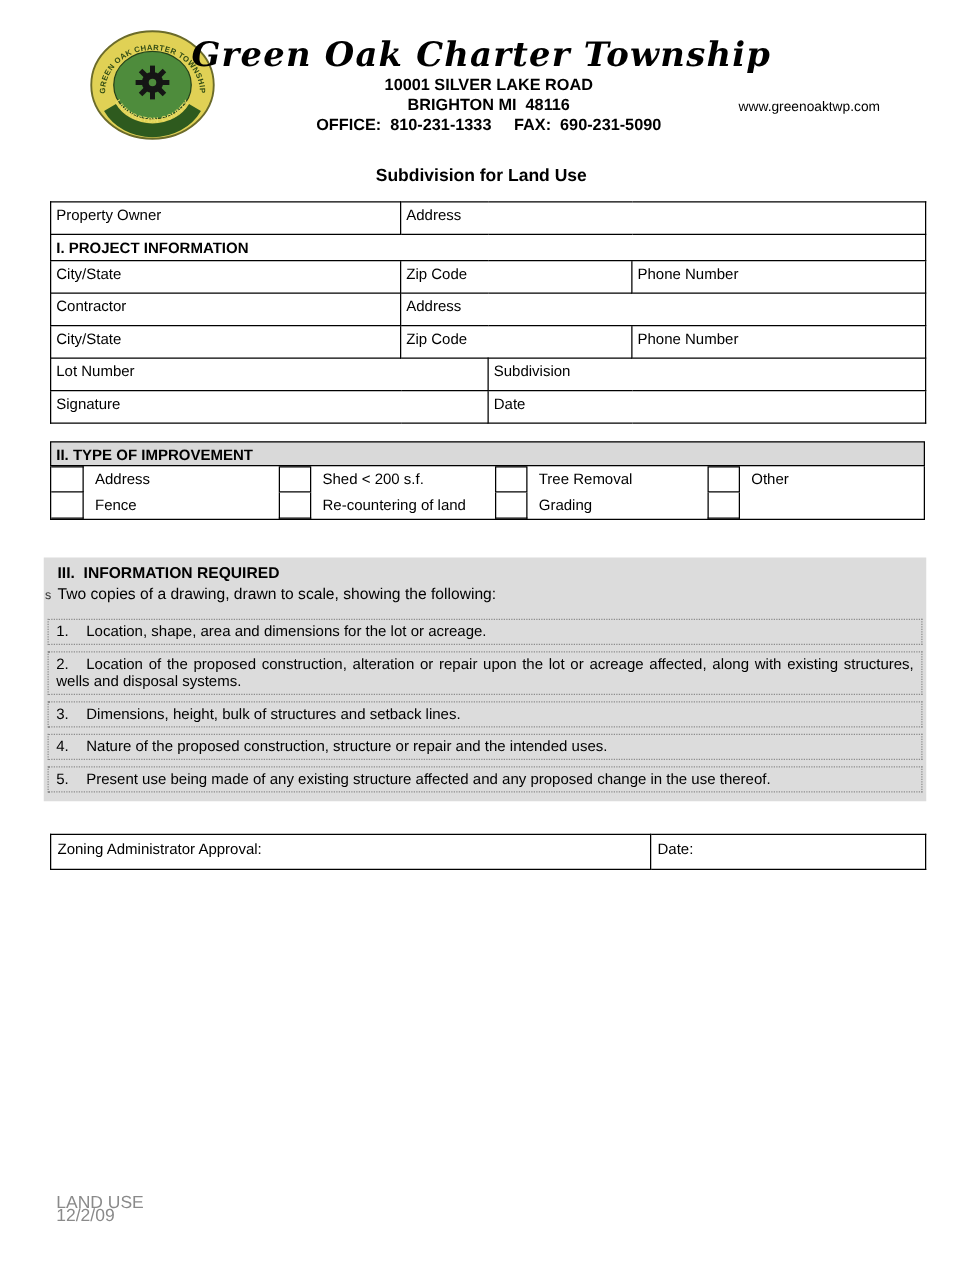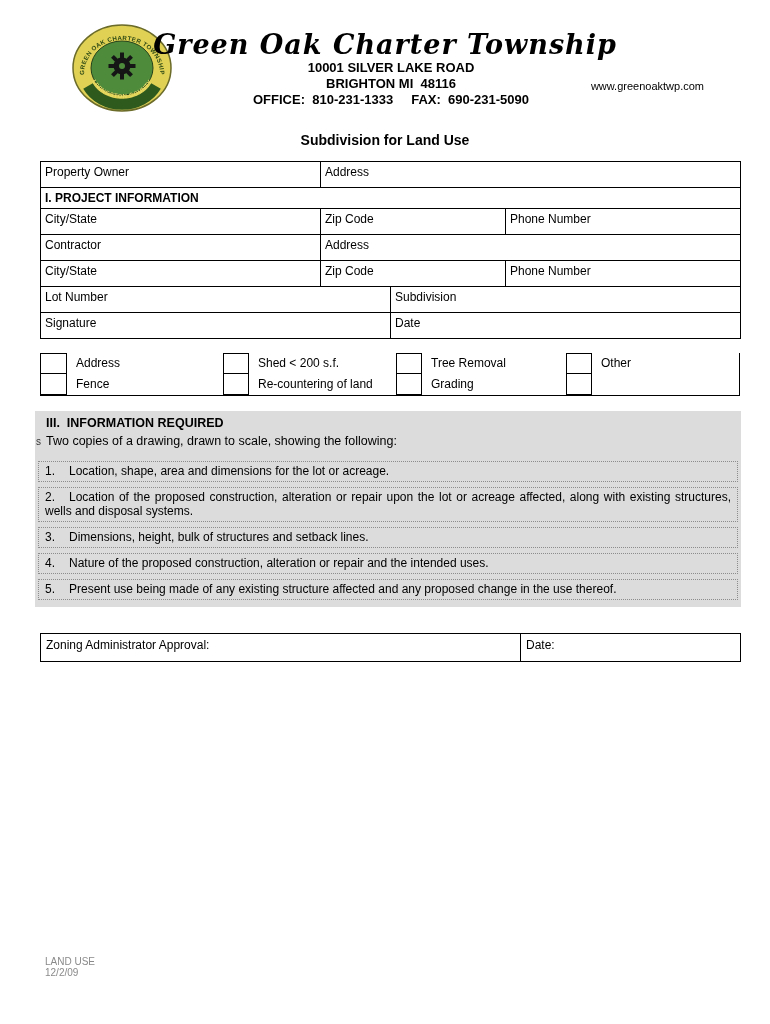--- a/index.html
+++ b/index.html
@@ -38,38 +38,38 @@
   .sec2-row + .sec2-row .checkbox { border-top:none; }
   .checkbox { width:26px; height:21px; border:1px solid #000; flex:0 0 26px; cursor:pointer; }
   .sec2-row > .checkbox:first-child { border-left:none; }
   .cb-label { font-size:12px; padding:3px 0 0 9px; }
   .cb-label.l1 { width:156px; }
   .cb-label.l2 { width:147px; }
   .cb-label.l3 { width:144px; }
   .cb-label.l4 { flex:1; }
 
   
-  .sec3 { margin:15px 0 0 35px; width:706px; background:#dcdcdc; padding:5px 3px 7px 3px; }
+  .sec3 { margin:30px 0 0 35px; width:706px; background:#dcdcdc; padding:5px 3px 7px 3px; }
   .sec3-title { font-size:12.5px; font-weight:bold; line-height:15px; margin:0 0 1px 8px; white-space:pre; }
   .intro-row { position:relative; margin:0 0 12px 8px; line-height:15px; }
   .stray { position:absolute; left:-10px; top:2px; font-size:10px; color:#333; }
   .sec3-intro { font-size:12.5px; }
   .sec3-item {
     border:1px dotted #8c8c8c; font-size:12px; line-height:14px;
     padding:2px 6px 3px 6px; margin-bottom:5px; text-align:justify;
   }
   .sec3-item:last-child { margin-bottom:0; }
   .item-num { display:inline-block; width:24px; }
 
   
   .approval-table { margin:26px 0 0 40px; width:700px; table-layout:fixed; }
   .approval-table td { border:1px solid #000; font-size:12px; padding:4px 5px; height:28px; vertical-align:top; }
 
   
-  .footer { position:absolute; left:45px; top:956px; font-size:10px; line-height:11px; color:#8a8a8a; }
+  .footer { position:absolute; left:45px; top:956px; font-size:14px; line-height:11px; color:#8a8a8a; }
 </style>
 </head>
 <body>
 
 <div class="page">
 
   <div class="header">
     <svg class="logo" width="100" height="88" viewBox="0 0 100 88" xmlns="http://www.w3.org/2000/svg" xmlns:xlink="http://www.w3.org/1999/xlink">
       <ellipse cx="50" cy="44" rx="49" ry="43" fill="#e0d155" stroke="#6b6b2a" stroke-width="1.5"></ellipse>
       <path d="M 16 62 A 38 33 0 0 0 84 62" fill="none" stroke="#2e5a1e" stroke-width="11"></path>
@@ -142,20 +142,21 @@
       <td class="field" colspan="2"><span class="lbl">Subdivision</span></td>
     </tr>
     <tr>
       <td class="field" colspan="2"><span class="lbl">Signature</span></td>
       <td class="field" colspan="2"><span class="lbl">Date</span></td>
     </tr>
   </tbody>
     </table>
 
   <div class="sec2">
+    <div class="sec2-header">II. TYPE OF IMPROVEMENT</div>
     <div class="sec2-body">
       <div class="sec2-row">
         <div class="checkbox"></div>
         <div class="cb-label l1">Address</div>
         <div class="checkbox"></div>
         <div class="cb-label l2">Shed &lt; 200 s.f.</div>
         <div class="checkbox"></div>
         <div class="cb-label l3">Tree Removal</div>
         <div class="checkbox"></div>
         <div class="cb-label l4">Other</div>
@@ -182,21 +183,21 @@
     <div class="sec3-item">
       <span class="item-num">1.</span><span>Location, shape, area and dimensions for the lot or acreage.</span>
     </div>
     <div class="sec3-item">
       <span class="item-num">2.</span><span>Location of the proposed construction, alteration or repair upon the lot or acreage affected, along with existing structures, wells and disposal systems.</span>
     </div>
     <div class="sec3-item">
       <span class="item-num">3.</span><span>Dimensions, height, bulk of structures and setback lines.</span>
     </div>
     <div class="sec3-item">
-      <span class="item-num">4.</span><span>Nature of the proposed construction, alteration or repair and the intended uses.</span>
+      <span class="item-num">4.</span><span>Nature of the proposed construction, structure or repair and the intended uses.</span>
     </div>
     <div class="sec3-item">
       <span class="item-num">5.</span><span>Present use being made of any existing structure affected and any proposed change in the use thereof.</span>
     </div>
   </div>
 
   <table class="approval-table">
     <colgroup>
         <col style="width:480px">
         <col style="width:220px">

